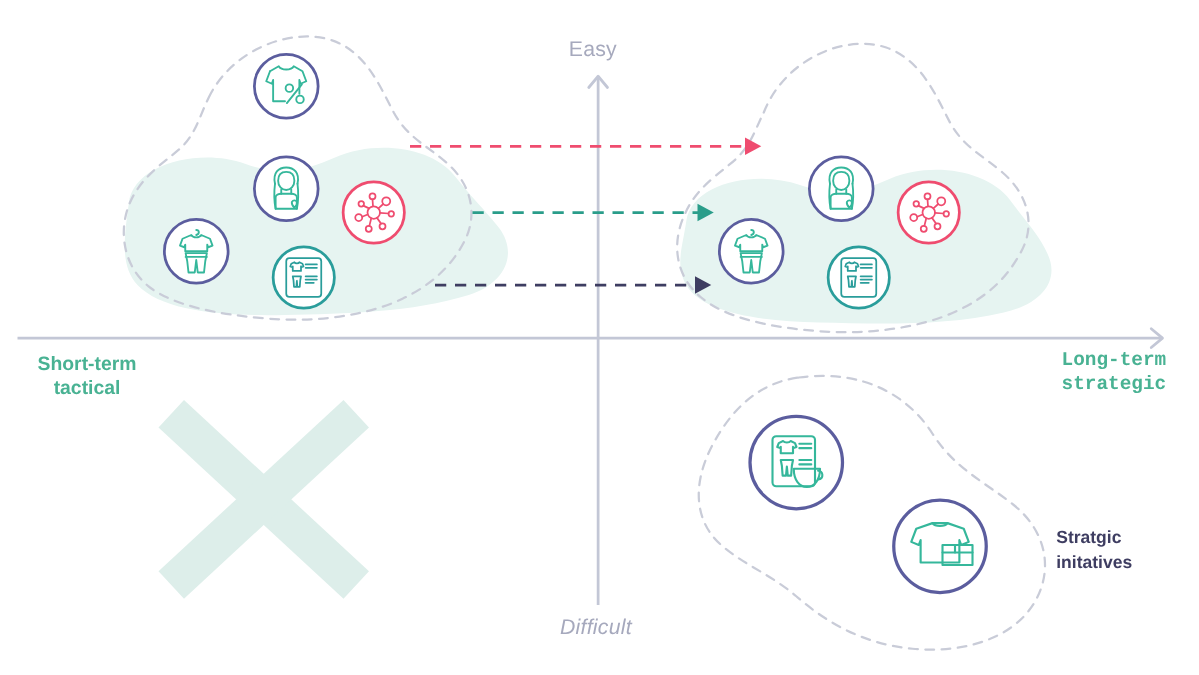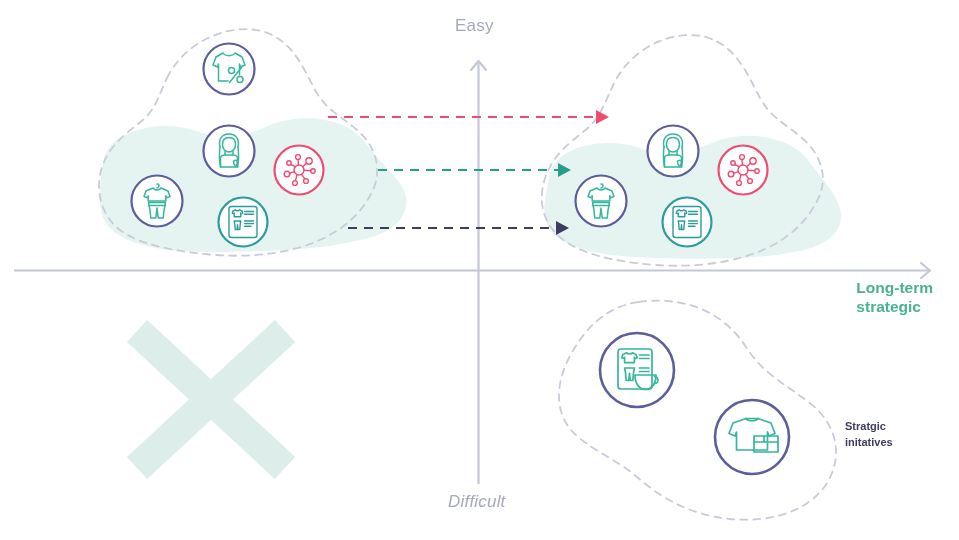--- a/index.html
+++ b/index.html
@@ -27,21 +27,21 @@
   .axis-label {
     position: absolute;
     color: #a6a9bd;
     font-size: 17px;
     font-family: "Liberation Sans", sans-serif;
     white-space: nowrap;
     letter-spacing: 0.2px;
   }
   #label-easy {
     left: 455px;
-    top: 16px;
+    top: 30px;
   }
   #label-difficult {
     left: 448px;
     top: 492px;
     font-style: italic;
   }
   .corner-label {
     position: absolute;
     color: #49b293;
     font-size: 15.5px;
@@ -51,28 +51,29 @@
     white-space: pre-line;
   }
   #label-short-term {
     left: 30px;
     top: 283px;
     text-align: center;
   }
   #label-long-term {
     right: 26px;
     top: 279px;
-    text-align: left;
+    text-align: center;
+    font-family: Liberation Mono, monospace;
   }
   #label-strategic-initiatives {
     position: absolute;
     left: 845px;
     top: 419px;
     color: #3e3d61;
-    font-size: 11px;
+    font-size: 14px;
     font-weight: bold;
     line-height: 1.45;
     font-family: "Liberation Sans", sans-serif;
     white-space: pre-line;
   }
 </style>
 </head>
 <body>
 
 <div id="canvas">
@@ -316,20 +317,22 @@
         <use href="#ico-tshirt-box" x="752" y="437"></use>
       </g>
     </g>
 
   </svg>
 
   <div class="axis-label" id="label-easy">Easy</div>
 
   <div class="axis-label" id="label-difficult">Difficult</div>
 
+  <div class="corner-label" id="label-short-term">Short-term
+tactical</div>
 
   <div class="corner-label" id="label-long-term">Long-term
 strategic</div>
 
   <div id="label-strategic-initiatives">Stratgic
 initatives</div>
 
 </div>
 
 </body></html>

